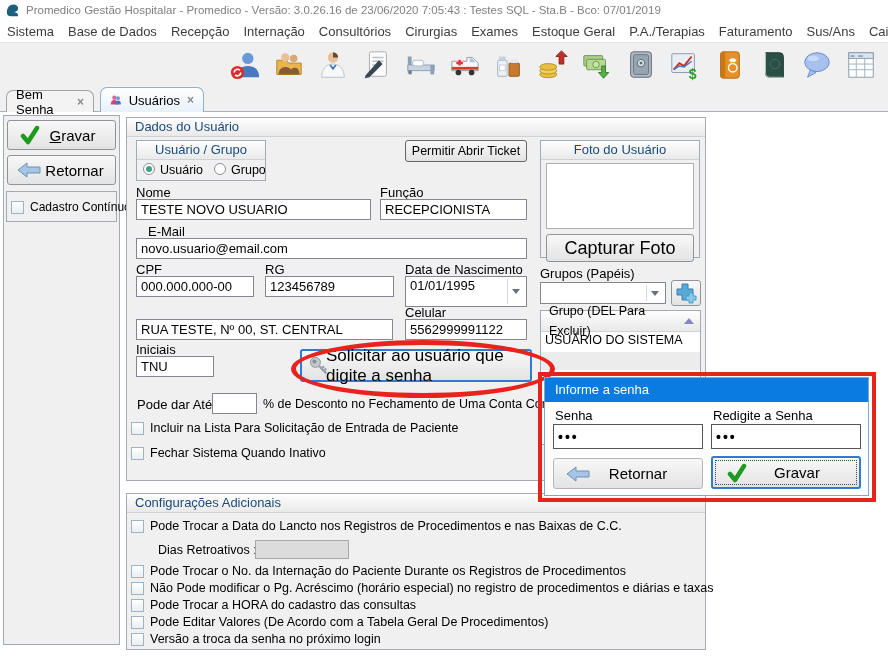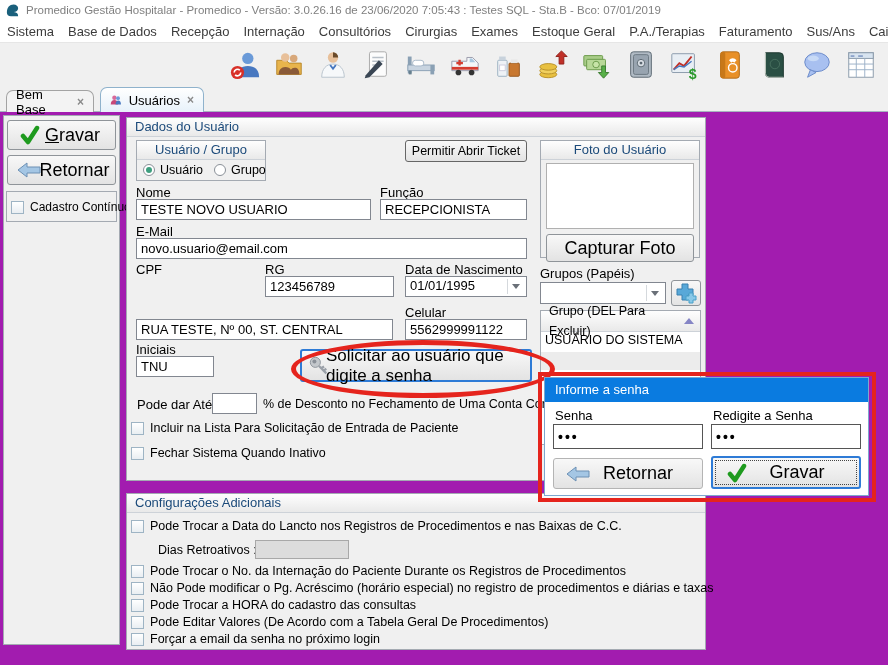--- a/index.html
+++ b/index.html
@@ -1,16 +1,16 @@
 <!DOCTYPE html>
 <html><head>
 <meta charset="utf-8">
 <style>
   html,body{margin:0;padding:0;background:#d8d8d8;}
-  #app{position:relative;width:888px;height:665px;background:#a21caf;overflow:hidden;
+  #app{position:relative;width:888px;height:665px;background:#ffffff;overflow:hidden;
        font-family:"Liberation Sans",sans-serif;color:#000;font-size:13px;}
   
   #titlebar{position:absolute;left:0;top:0;width:888px;height:20px;background:#fff;
             display:flex;align-items:center;}
   #titlebar .ttl{margin-left:6px;font-size:11.5px;color:#7f7f7f;white-space:nowrap;}
   #menubar{position:absolute;left:0;top:20px;width:888px;height:22px;background:#fff;
            display:flex;align-items:center;overflow:hidden;border-bottom:1px solid #e6e6e6;}
   #menubar span{padding:0 7px;font-size:13px;color:#3c3c3c;white-space:nowrap;cursor:default;}
   #toolbar{position:absolute;left:0;top:43px;width:888px;height:43px;background:#f0f0f0;
            display:flex;align-items:center;}
@@ -24,21 +24,21 @@
   .tab .x{color:#8a8a8a;font-weight:bold;font-size:12px;}
   #tab-welcome{left:6px;top:90px;width:88px;height:22px;background:#f3f3f3;}
   #tab-users{left:100px;top:87px;width:104px;height:25px;background:linear-gradient(#ffffff,#e7f1fa);
              border-color:#8fb2cc;z-index:2;}
   
   .lbl{position:absolute;font-size:13px;white-space:nowrap;text-align:center;}
   .inp{position:absolute;box-sizing:border-box;background:#fff;border:1px solid #828790;
        font-family:"Liberation Sans",sans-serif;font-size:13px;padding:1px 4px;}
   .btn{position:absolute;box-sizing:border-box;background:linear-gradient(#f8f8f8,#e3e3e3);
        border:1px solid #8f9499;border-radius:3px;display:flex;align-items:center;
-       justify-content:center;font-size:18px;cursor:default;}
+       justify-content:center;font-size:15px;cursor:default;}
   .grp{position:absolute;box-sizing:border-box;border:1px solid #a4aab2;background:#f0f0f0;}
   .grphdr{height:18px;background:linear-gradient(#fefefe,#e9e9e9);border-bottom:1px solid #cdd2d8;
           color:#1b4a7a;font-size:13px;line-height:18px;padding-left:8px;}
   .cbrow{position:absolute;display:flex;align-items:center;gap:6px;font-size:12.5px;white-space:nowrap;}
   .cbx{width:13px;height:13px;box-sizing:border-box;border:1px solid #9eb4c4;flex:none;
        background:linear-gradient(#ffffff,#e9eef2);}
   .rad{width:12px;height:12px;box-sizing:border-box;border:1px solid #8a9098;border-radius:50%;
        background:#fff;display:inline-block;position:relative;flex:none;}
   .rad.on::after{content:"";position:absolute;left:2px;top:2px;width:6px;height:6px;border-radius:50%;
        background:#3f9f7f;}
@@ -208,21 +208,21 @@
         <rect x="4" y="4" width="26" height="26" fill="#fff" stroke="#8898a8"></rect>
         <rect x="4" y="4" width="26" height="6" fill="#d8e4f0" stroke="#8898a8"></rect>
         <path d="M4 16h26M4 22h26M12 10v20M21 10v20" stroke="#9ab0c8"></path>
         <path d="M6 7.5h4M14 7.5h5" stroke="#4868a8"></path>
       </svg>
     </span>
   </div>
 
   <div id="tabstrip"></div>
   <div class="tab" id="tab-welcome">
-    <span>Bem Base</span>
+    <span>Bem Senha</span>
     <span class="x">×</span>
   </div>
   <div class="tab" id="tab-users">
     <svg width="16" height="16" viewBox="0 0 16 16">
       <circle cx="6" cy="5" r="3" fill="#d86a9a"></circle>
         <path d="M1 14c0-4 2.2-6 5-6s5 2 5 6z" fill="#c84878"></path>
       <circle cx="11" cy="5.5" r="2.6" fill="#6a9ad8"></circle>
         <path d="M7.5 14c.3-3.4 1.8-5.2 3.8-5.2 2.4 0 3.7 1.8 3.7 5.2z" fill="#4878c0"></path>
     </svg>
     <span>Usuários</span>
@@ -249,21 +249,21 @@
       </div>
     </div>
   </div>
 
   <div class="grp" style="left:126px;top:117px;width:580px;height:364px;">
     <div class="grphdr">Dados do Usuário</div>
   </div>
 
   <div class="grp" style="left:136px;top:140px;width:130px;height:41px;background:#f0f0f0;">
     <div class="grphdr" style="text-align:center;padding-left:0;">Usuário / Grupo</div>
-    <div style="display:flex;align-items:center;gap:5px;padding:3px 6px;font-size:12.5px;">
+    <div style="display:flex;align-items:flex-start;gap:5px;padding:3px 6px;font-size:12.5px;">
       <span class="rad on"></span>
       <span>Usuário</span>
       <span class="rad" style="margin-left:6px;"></span>
       <span>Grupo</span>
     </div>
   </div>
 
   <div class="btn" style="left:405px;top:140px;width:122px;height:22px;font-size:12.5px;border-color:#666;">
     <span>Permitir Abrir Ticket</span>
   </div>
@@ -274,28 +274,29 @@
     <div class="btn" style="left:5px;top:93px;width:148px;height:28px;font-size:18px;">
       <span>Capturar Foto</span>
     </div>
   </div>
 
   <span class="lbl" style="left:136px;top:185px;">Nome</span>
   <input class="inp" style="left: 136px; top: 199px; width: 235px; height: 21px;" value="TESTE NOVO USUARIO">
   <span class="lbl" style="left:380px;top:185px;">Função</span>
   <input class="inp" style="left: 380px; top: 199px; width: 147px; height: 21px;" value="RECEPCIONISTA">
 
-  <span class="lbl" style="left:136px;top:224px;">E-Mail</span>
+  <span class="lbl" style="left:148px;top:224px;">E-Mail</span>
   <input class="inp" style="left: 136px; top: 238px; width: 391px; height: 21px;" value="novo.usuario@email.com">
 
   <span class="lbl" style="left:136px;top:262px;">CPF</span>
+  <input class="inp" style="left: 136px; top: 276px; width: 118px; height: 21px;" value="000.000.000-00">
   <span class="lbl" style="left:265px;top:262px;">RG</span>
   <input class="inp" style="left: 265px; top: 276px; width: 129px; height: 21px;" value="123456789">
   <span class="lbl" style="left:405px;top:262px;">Data de Nascimento</span>
-  <div class="inp" style="left:405px;top:276px;width:122px;height:21px;">
+  <div class="inp" style="left:405px;top:276px;width:122px;height:31px;">
     <span>01/01/1995</span>
     <span class="combo-arrow">
         <span class="darr"></span>
       </span>
   </div>
 
   <span class="lbl" style="left:540px;top:266px;">Grupos (Papéis)</span>
   <div class="inp" style="left:540px;top:282px;width:126px;height:22px;">
     <span></span>
     <span class="combo-arrow">
@@ -368,21 +369,21 @@
   <div class="cbrow" style="left:131px;top:598px;">
     <span class="cbx"></span>
     <span>Pode Trocar a HORA do cadastro das consultas</span>
   </div>
   <div class="cbrow" style="left:131px;top:615px;">
     <span class="cbx"></span>
     <span>Pode Editar Valores (De Acordo com a Tabela Geral De Procedimentos)</span>
   </div>
   <div class="cbrow" style="left:131px;top:632px;">
     <span class="cbx"></span>
-    <span>Forçar a email da senha no próximo login</span>
+    <span>Versão a troca da senha no próximo login</span>
   </div>
 
   <div id="senha-dlg">
     <div class="dtitle">Informe a senha</div>
     <span style="position:absolute;left:10px;top:30px;font-size:13px;">Senha</span>
     <input class="inp dots" style="left: 8px; top: 46px; width: 150px; height: 25px; border-color: rgb(85, 85, 85);" value="•••">
     <span style="position:absolute;left:168px;top:30px;font-size:13px;">Redigite a Senha</span>
     <input class="inp dots" style="left: 166px; top: 46px; width: 150px; height: 25px; border-color: rgb(85, 85, 85);" value="•••">
     <div class="btn" style="left:8px;top:80px;width:150px;height:31px;border-color:#b4b4b4;">
       <svg width="24" height="16" viewBox="0 0 24 16" style="position:absolute;left:12px;">

